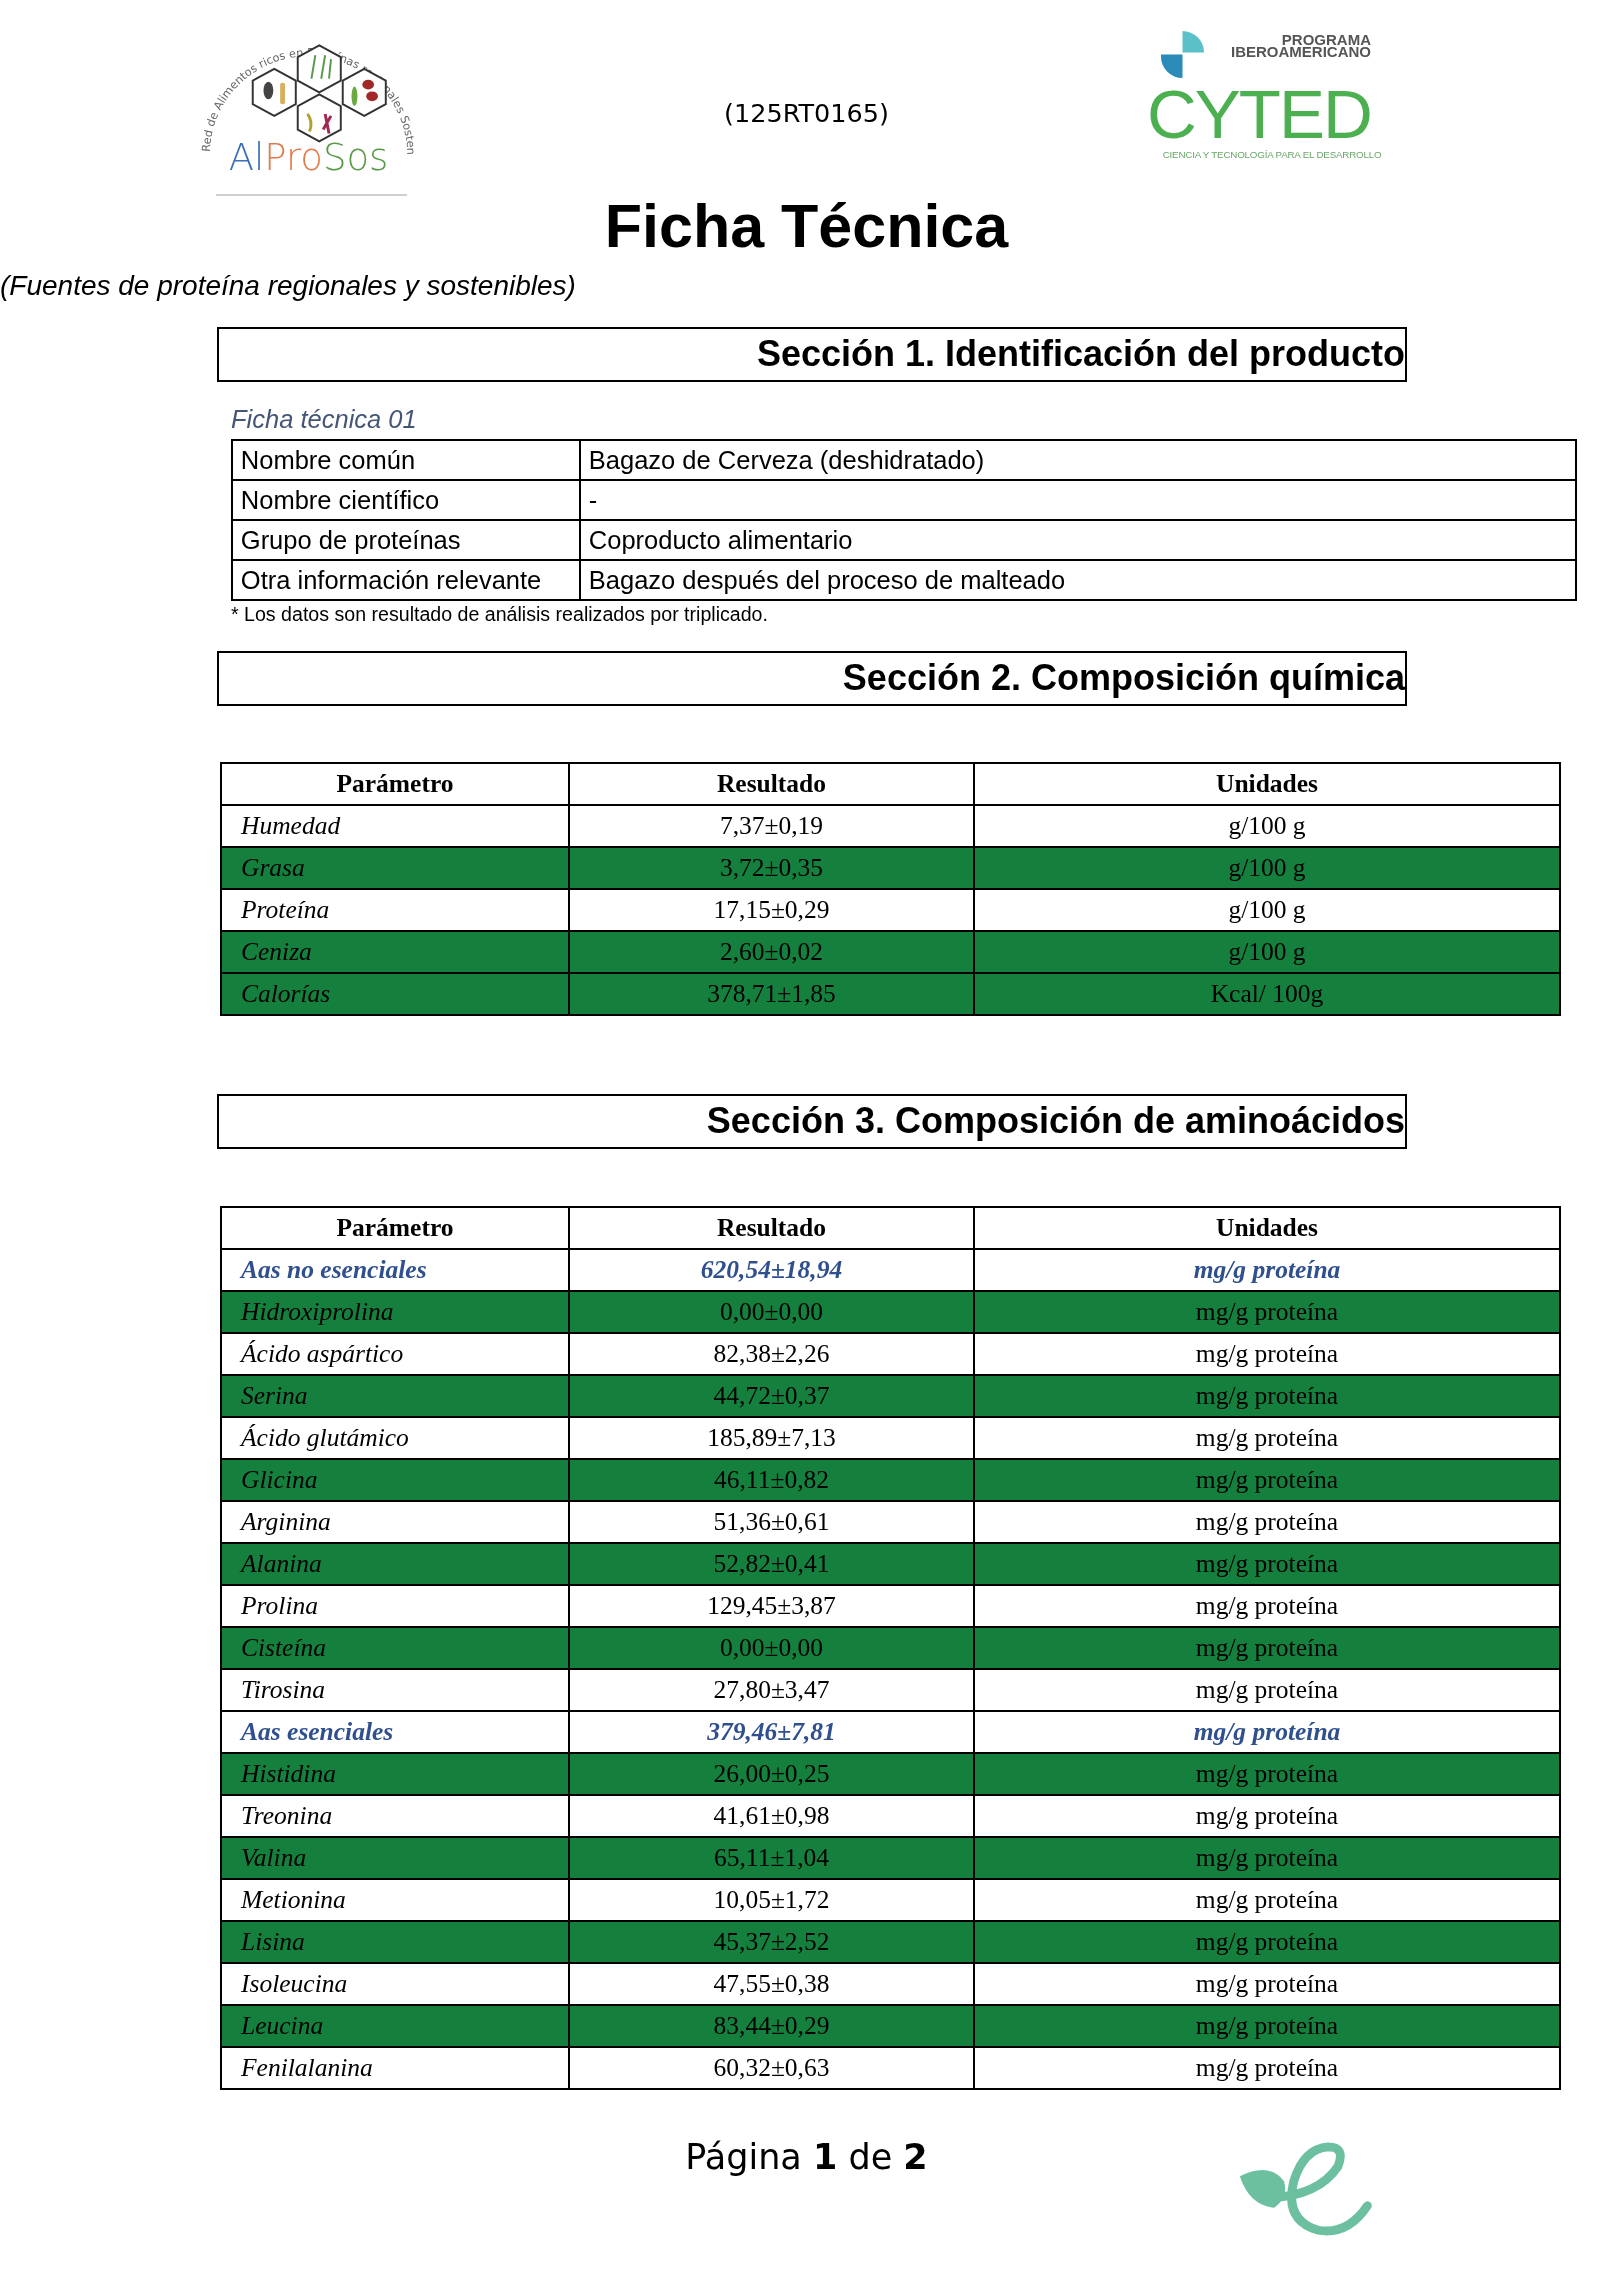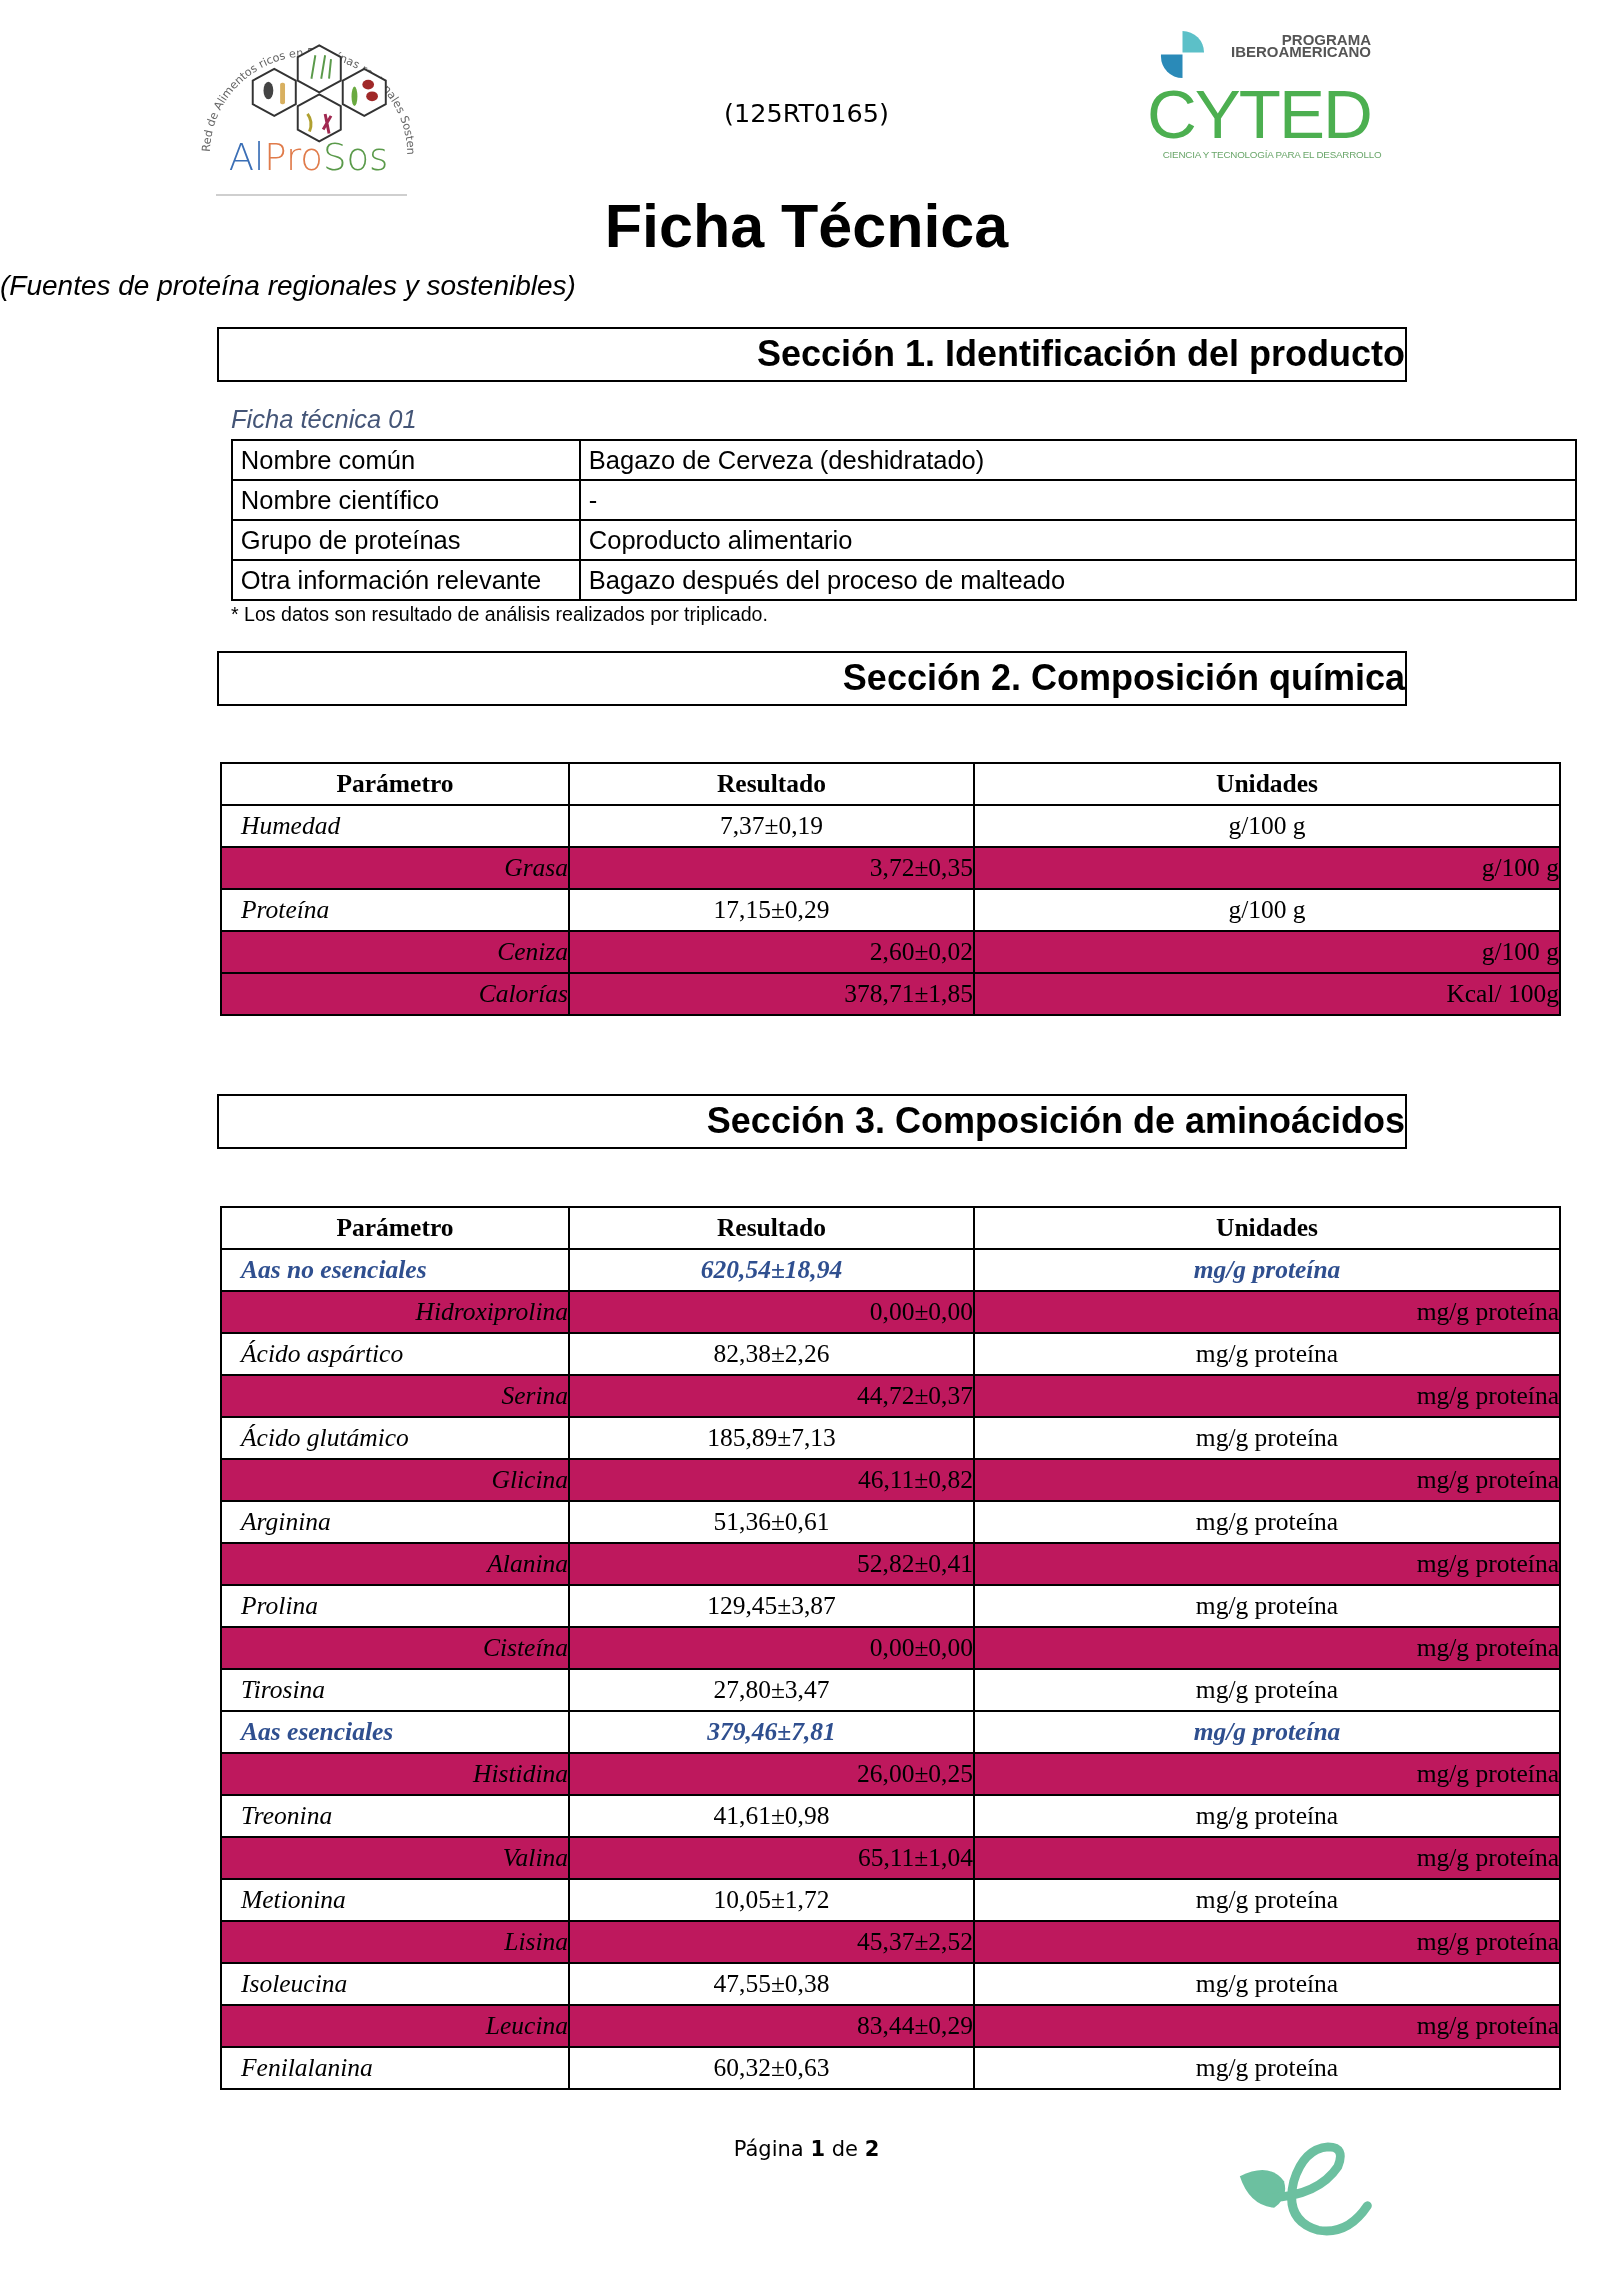--- a/index.html
+++ b/index.html
@@ -34,26 +34,26 @@
   .id-table td.k { width: 348px; }
 
   .note { position: absolute; left: 231px; top: 603px; font-size: 19.6px; }
 
   .data-table { left: 220px; width: 1341px; font-family: Liberation Serif, serif; }
   .data-table th, .data-table td { border: 2px solid #000; height: 42px; font-size: 25.5px; vertical-align: middle; }
   .data-table th { font-weight: bold; text-align: center; border-bottom-width: 2.9px; }
   .data-table td.p { text-align: left; padding-left: 19px; font-style: italic; width: 348px; }
   .data-table td.r { text-align: center; width: 405px; }
   .data-table td.u { text-align: center; }
-  .data-table tr.alt td { background: #be185d; text-align: right; }
+  .data-table tr.alt td { background: #15803d; }
   .data-table tr.hl td { color: #2f4f8f; font-weight: bold; font-style: italic; }
   .data-table tr.hl td.p { font-style: italic; }
   .data-table td { border-bottom-width: 2.9px; }
 
-  .footer { position: absolute; left: 0; width: 1613px; top: 2137px; text-align: center; font-size: 21px; font-family: "DejaVu Sans", sans-serif; }
+  .footer { position: absolute; left: 0; width: 1613px; top: 2137px; text-align: center; font-size: 35px; font-family: "DejaVu Sans", sans-serif; }
   .footer b { font-weight: bold; }
   .footer-logo { position: absolute; left: 1230px; top: 2137px; width: 157px; height: 108px; }
 </style>
 </head>
 <body>
 
 <div class="logo-left">
   <svg class="arc-text" viewBox="0 0 230 140">
     <defs>
         <path id="arcp" d="M 14 138 A 101 101 0 0 1 216 138"></path>

